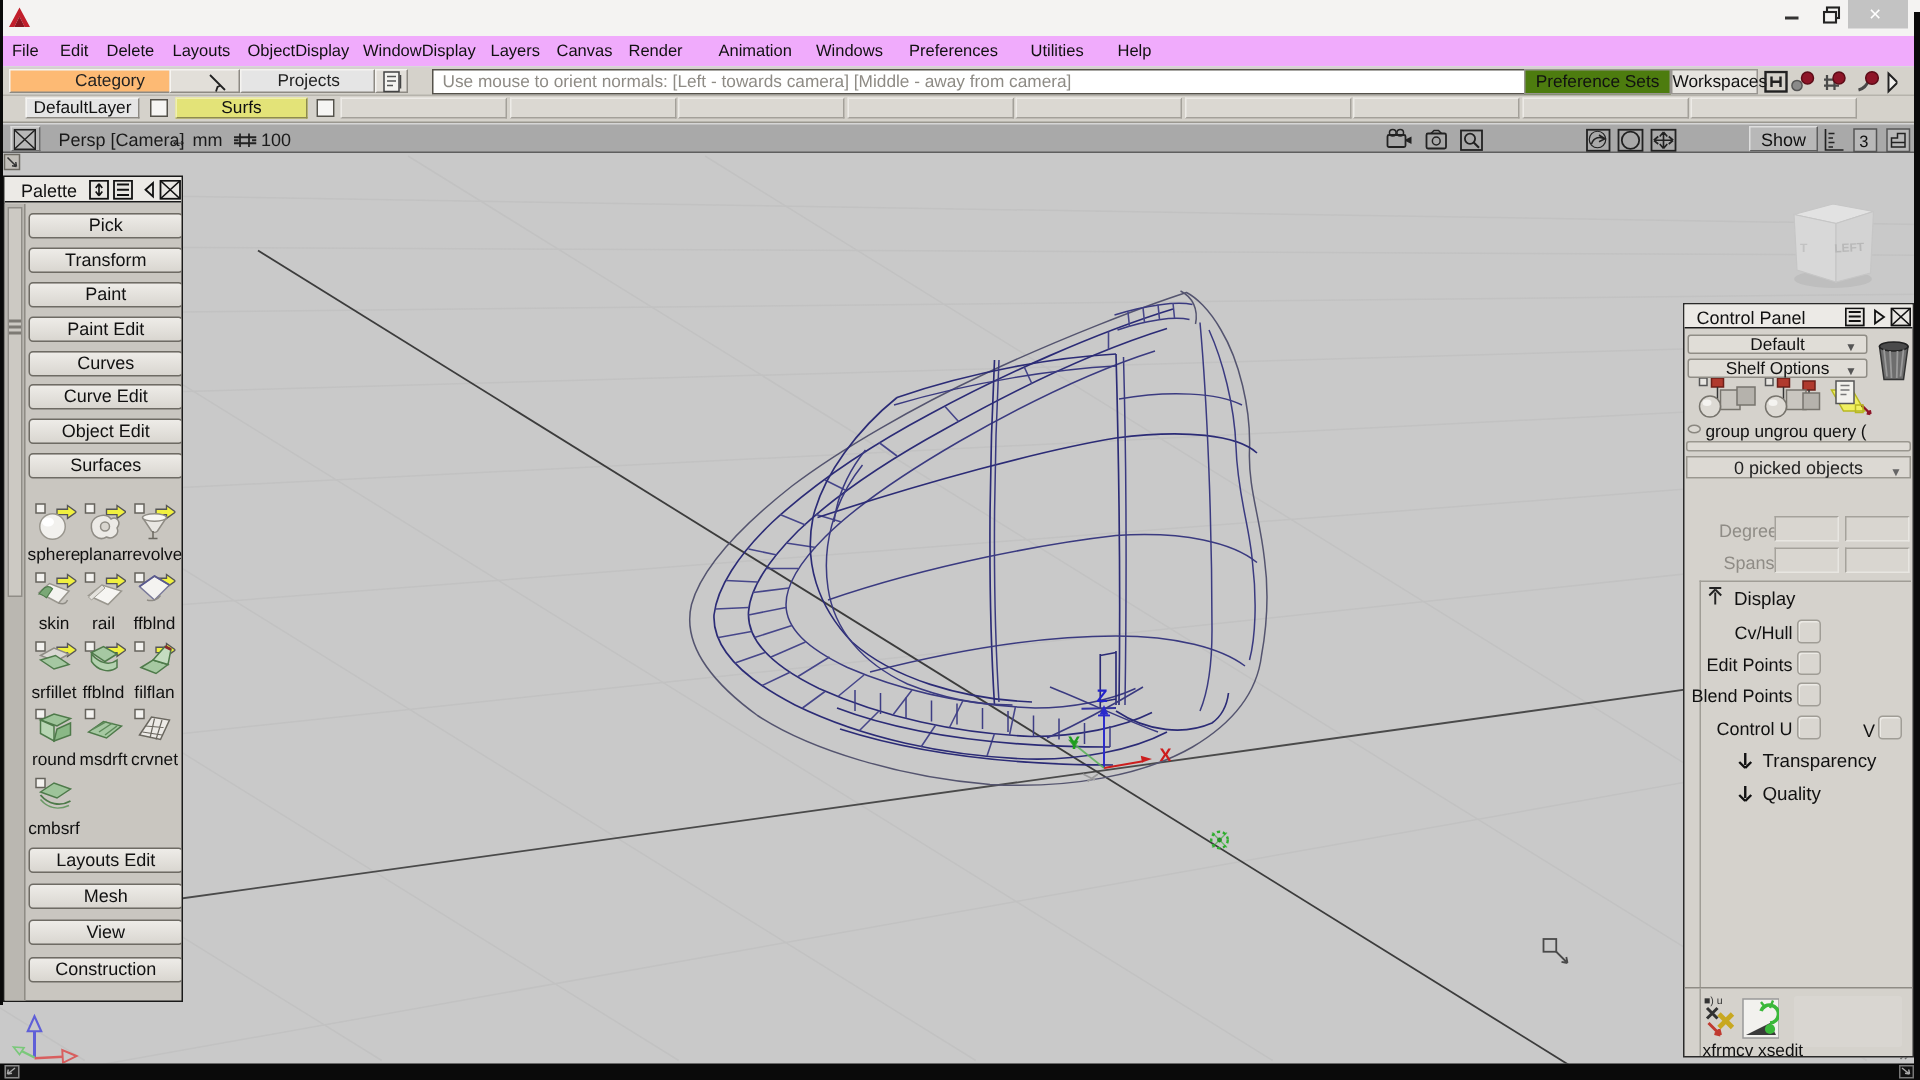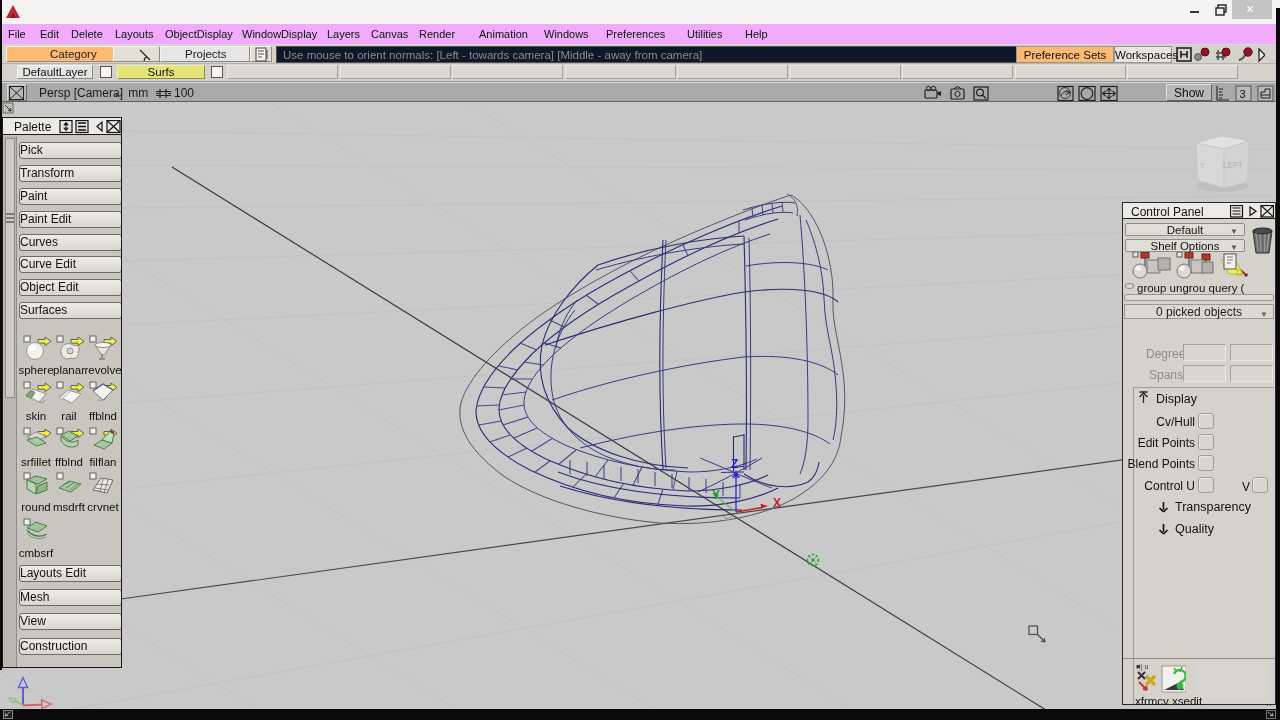--- a/index.html
+++ b/index.html
@@ -11,21 +11,21 @@
 #layerrow{left:0;top:64px;width:1280px;height:18px;background:#d5d2cb;border-bottom:1px solid #9a978f}
 #perspbar{left:0;top:82px;width:1280px;height:20px;background:#a9a9a9;border-top:1px solid #d6d6d6;border-bottom:1px solid #5f5f5f;color:#1a1a1a;font-size:12px}
 .bev{background:#e5e5e5;border:1px solid;border-color:#f5f4f1 #8d8a83 #8d8a83 #f5f4f1}
 #blackbottom{left:0;top:709px;width:1280px;height:11px;background:#0a0a0a}
 #blackleft{left:0;top:0;width:2px;height:670px;background:#0a0a0a}
 #blackright{left:1276px;top:8px;width:4px;height:712px;background:#0a0a0a}
 #palette{left:2px;top:117px;width:120px;height:551px;background:#c9c6c0;border:1px solid #1a1a1a;font-size:12px;overflow:hidden}
 #cpanel{left:1122px;top:202px;width:154px;height:503px;background:#d5d2cc;border:1px solid #2a2a2a;font-size:12px}
 .cpbar{position:absolute;left:2px;width:120px;height:13px;background:#e0ddd7;border:1px solid #908d86;border-radius:2px;text-align:center;font-size:11.5px;line-height:12px;color:#111}
 .ck{position:absolute;width:16px;height:16px;background:#d9d6d0;border:1px solid #a09d96;border-radius:3px;box-shadow:inset 1px 1px 0 #eceae5}
-.palbtn{position:absolute;left:16px;width:103px;height:17px;background:linear-gradient(#eeece8,#d9d6d0);border:1px solid #6e6b64;border-radius:3px;font-size:12px;line-height:15px;color:#111}
+.palbtn{position:absolute;left:16px;width:103px;height:17px;background:linear-gradient(#eeece8,#d9d6d0);border:1px solid #6e6b64;border-radius:3px;text-align:center;font-size:12px;line-height:15px;color:#111}
 .pallab{position:absolute;font-size:11.5px;color:#111;white-space:nowrap}
 .wmk{position:absolute;background:#fff;opacity:.42;border-radius:2px}
 </style></head><body>
 <div id="page">
 <svg class="abs" id="vp" left="0" style="left:0;top:102px" width="1280" height="607" viewBox="0 102 1280 607">
       <rect x="0" y="102" width="1280" height="607" fill="#c9c9c9"></rect>
       <line x1="0" y1="129.0" x2="1280" y2="149.6" stroke="#c2c2c2" stroke-width="1"></line>
       <line x1="0" y1="164.5" x2="1280" y2="170.1" stroke="#c2c2c2" stroke-width="1"></line>
       <line x1="0" y1="209.2" x2="1280" y2="196.1" stroke="#c2c2c2" stroke-width="1"></line>
       <line x1="0" y1="264.5" x2="1280" y2="228.2" stroke="#c2c2c2" stroke-width="1"></line>
@@ -147,24 +147,24 @@
       </svg>
   <div class="bev abs" style="left:160px;top:1px;width:90px;height:16px;font-size:11.5px;color:#222">
         <span style="position:absolute;left:24px;top:1px">Projects</span>
       </div>
   <div class="bev abs" style="left:250px;top:1px;width:22px;height:16px;background:#e2dfd9"></div>
       <svg class="abs" style="left:254px;top:2px" width="16" height="15" viewBox="0 0 16 15">
         <rect x="2" y="1" width="10" height="13" fill="#f5f4f1" stroke="#444"></rect>
         <path d="M4,4 h6 M4,7 h6 M4,10 h4" stroke="#555" fill="none"></path>
         <path d="M13,3 v9" stroke="#444"></path>
       </svg>
-  <div class="abs" style="left:276px;top:1px;width:772px;height:17px;background:#0f172a;border:1px solid #55524b">
+  <div class="abs" style="left:288px;top:1px;width:772px;height:17px;background:#ffffff;border:1px solid #55524b">
         <span style="position:absolute;left:6px;top:2px;font-size:11.5px;color:#8e8b85">Use mouse to orient normals: [Left - towards camera] [Middle - away from camera]</span>
       </div>
-  <div class="abs" style="left:1016px;top:1px;width:98px;height:17px;background:#fdba74;border:1px solid #989590;text-align:center;font-size:11.5px;color:#111;line-height:16px">Preference Sets</div>
+  <div class="abs" style="left:1016px;top:1px;width:98px;height:17px;background:#4d7c0f;border:1px solid #989590;text-align:center;font-size:11.5px;color:#111;line-height:16px">Preference Sets</div>
   <div class="abs" style="left:1114px;top:1px;width:58px;height:17px;background:#e6e4df;border:1px solid #989590;text-align:center;font-size:11.5px;color:#111;line-height:16px">Workspaces</div>
   <svg class="abs" style="left:1176px;top:2px" width="16" height="15" viewBox="0 0 16 15">
         <rect x="1" y="1" width="14" height="13" fill="none" stroke="#222" stroke-width="1.6"></rect>
         <path d="M5,4 v7 M11,4 v7 M5,7.5 h6" stroke="#222" stroke-width="1.6" fill="none"></path>
       </svg>
   <svg class="abs" style="left:1193px;top:2px" width="72" height="16" viewBox="0 0 72 16">
     <circle cx="5" cy="10" r="3.4" fill="#8a8a8a" stroke="#555"></circle>
         <circle cx="12" cy="5" r="4" fill="#8e1528" stroke="#5c0c18"></circle>
     <path d="M25,3 v10 M30,3 v10 M23,6 h10 M23,10 h10" stroke="#4a4a4a" stroke-width="1.5"></path>
         <circle cx="33" cy="5" r="4" fill="#8e1528" stroke="#5c0c18"></circle>

